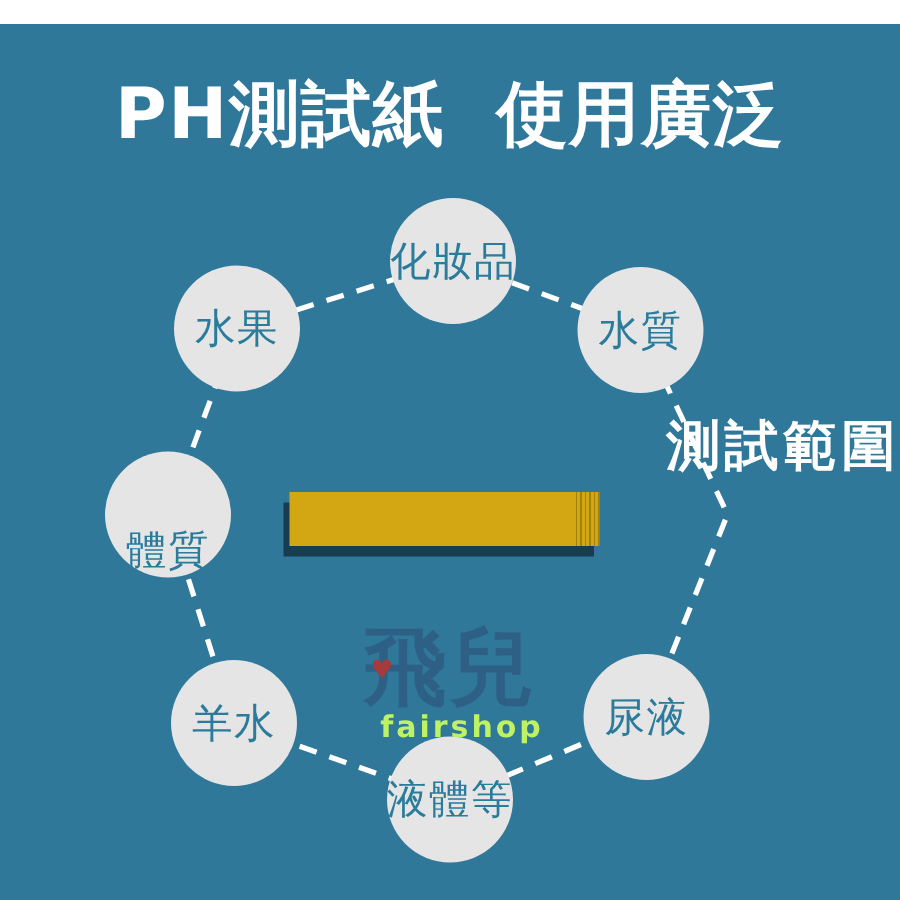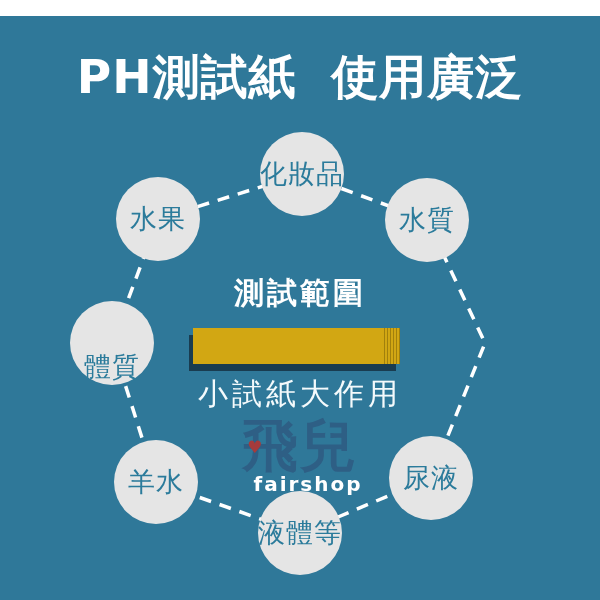--- a/index.html
+++ b/index.html
@@ -29,22 +29,22 @@
   .c-cosmetics{left:260px;top:116px;}
   .c-waterq  {left:385px;top:162px;}
   .c-soil    {left:443px;top:285px;}
   .c-urine   {left:389px;top:420px;}
   .c-liquids {left:258px;top:475px;}
   .c-amniotic{left:114px;top:424px;text-align:center;}
   .c-body    {left:70px; top:285px;align-items:flex-end;}
   .c-fruit   {left:116px;top:161px;}
   .center-heading{
     position:absolute;top:257px;left:0;width:600px;
-    text-align:center;color:#ffffff;
-    font-size:30px;font-weight:bold;letter-spacing:3px;
+    text-align:right;color:#ffffff;
+    font-size:36px;font-weight:bold;letter-spacing:3px;
   }
   .test-strip{
     position:absolute;left:193px;top:312px;width:207px;height:36px;
     background:#d2a713;
     box-shadow:-4px 7px 0 rgba(13,25,35,0.62);
   }
   .test-strip::after{
     content:"";position:absolute;right:0;top:0;bottom:0;width:18px;
     background:repeating-linear-gradient(90deg,
       rgba(0,0,0,0) 0 2px, rgba(70,55,0,0.35) 2px 3px);
@@ -62,21 +62,21 @@
   .wm-logo{
     font-size:56px;font-weight:bold;color:#2e5e84;
     letter-spacing:2px;opacity:0.95;text-align:right;
   }
   .wm-heart{
     position:absolute;left:5px;top:21px;
     font-size:17px;color:#a53b3c;
   }
   .wm-name{
     margin-top:-2px;font-size:20px;font-weight:bold;
-    color:#ffffff;letter-spacing:2px;padding-left:16px;
+    color:#bef264;letter-spacing:2px;padding-left:16px;
   }
 </style>
 </head>
 <body>
 
 <div class="banner">
 
   <div class="title">PH測試紙  使用廣泛</div>
 
   <svg class="ring-svg" width="600" height="600" viewBox="0 0 600 600">
@@ -102,21 +102,20 @@
     <span>體質</span>
   </div>
   <div class="circle c-fruit">
     <span>水果</span>
   </div>
 
   <div class="center-heading">測試範圍</div>
 
   <div class="test-strip"></div>
 
-  <div class="center-caption">小試紙大作用</div>
 
   <div class="watermark">
     <div class="wm-logo-wrap">
       <span class="wm-logo">飛兒</span>
       <span class="wm-heart">♥</span>
     </div>
     <div class="wm-name">fairshop</div>
   </div>
 
 </div>

